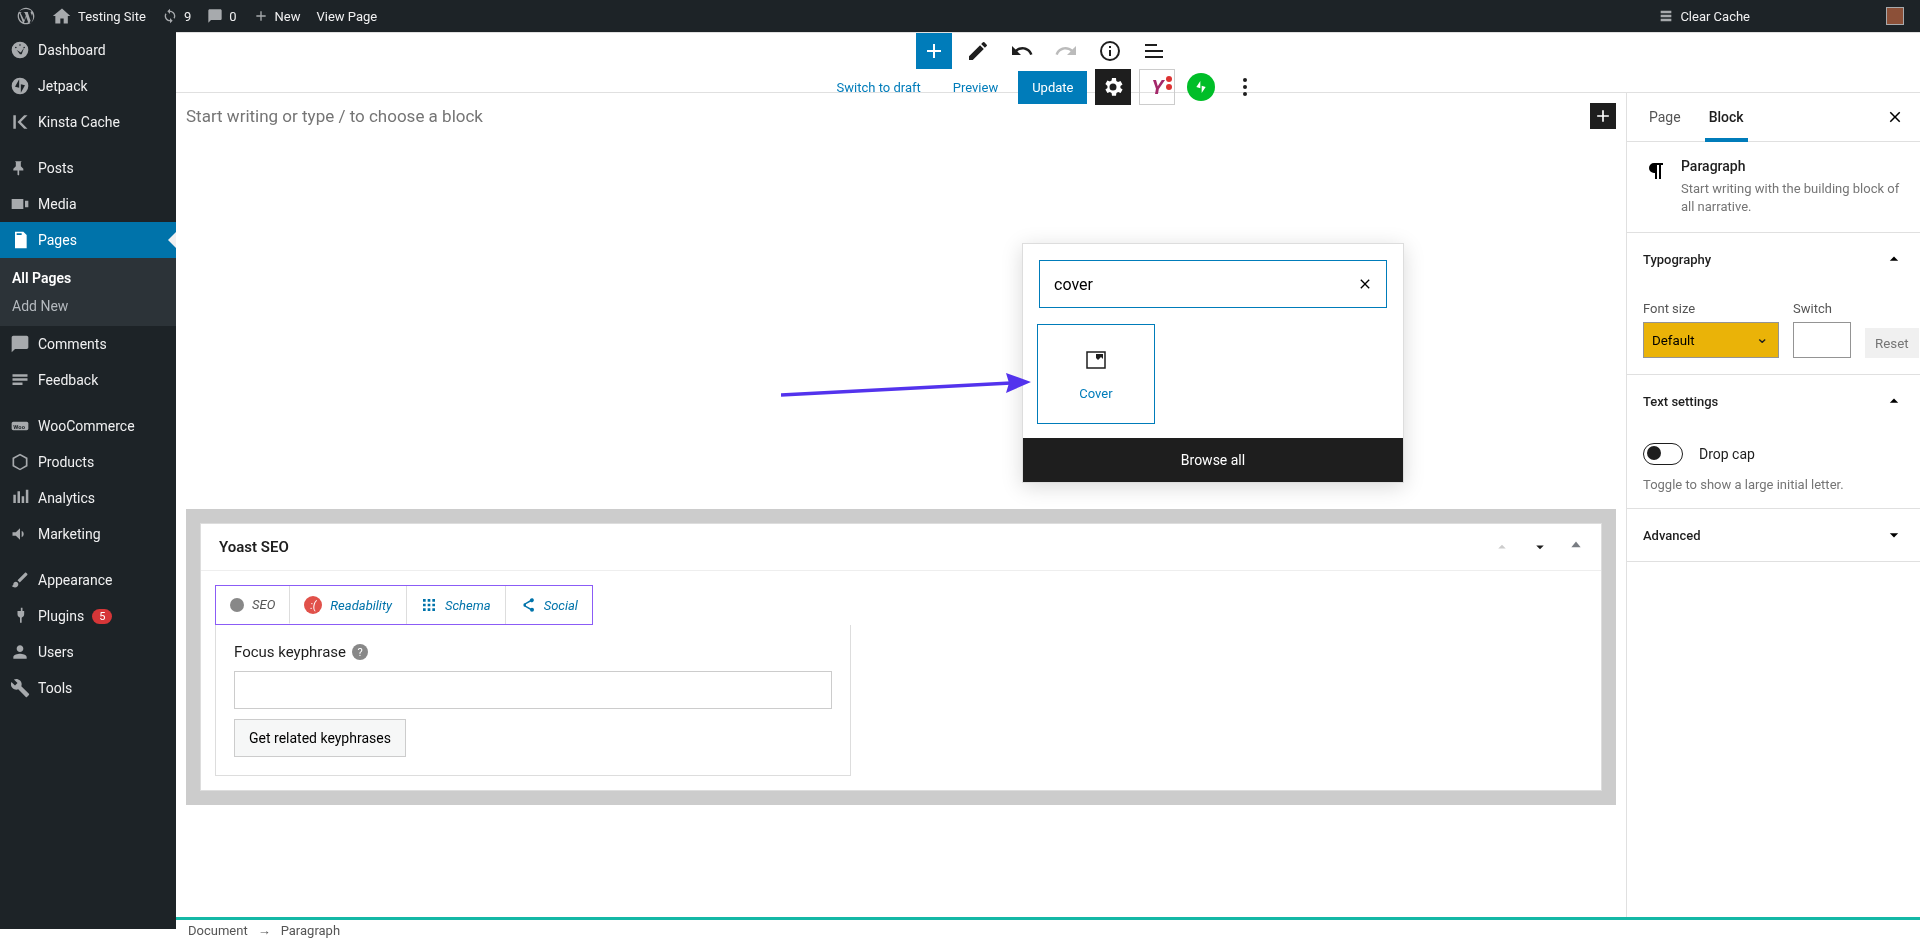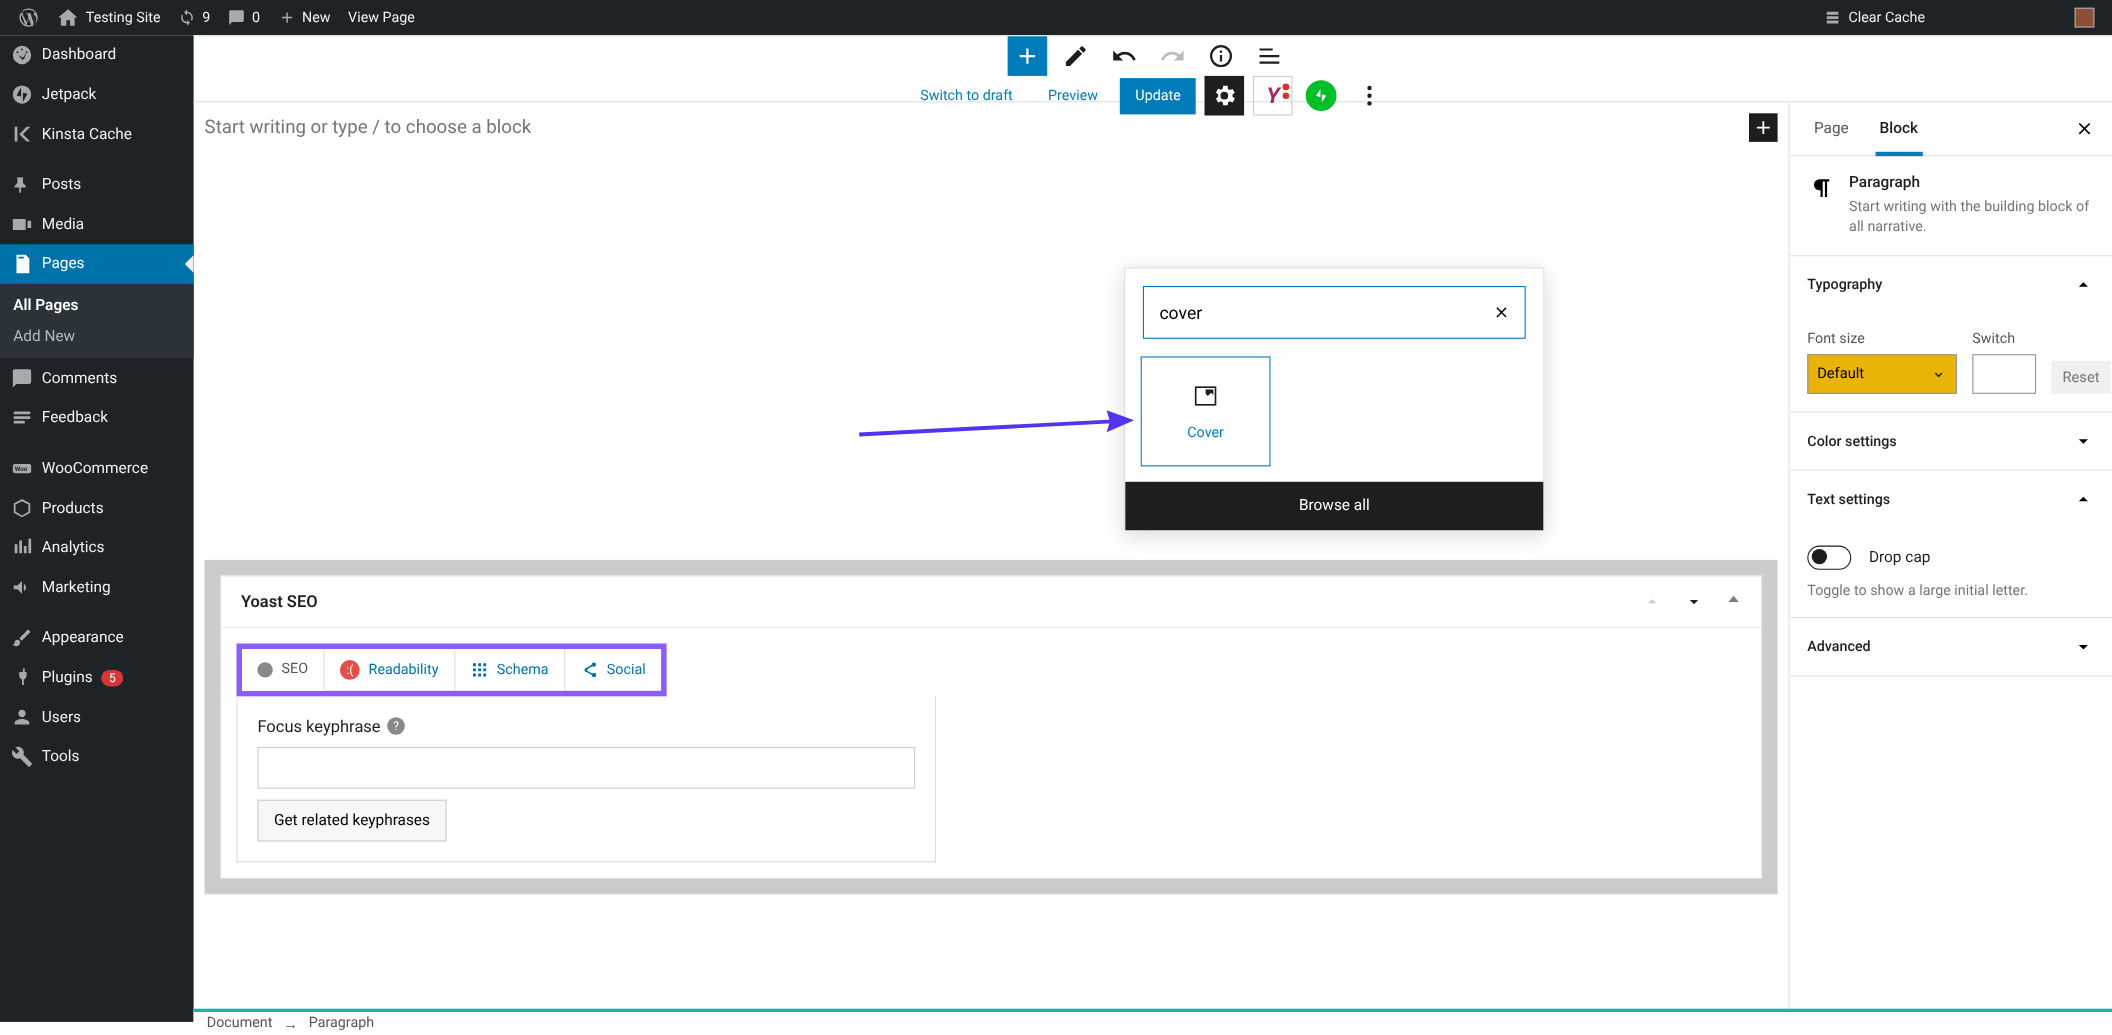--- a/index.html
+++ b/index.html
@@ -74,21 +74,21 @@
 .arrow-annotation { position: absolute; top: 280px; left: 605px; width: 250px; height: 30px; pointer-events: none; }
 
 
 .meta-area { background: #ccc; padding: 14px; }
 .meta-box { background: #fff; border: 1px solid #ddd; }
 .meta-box-header { display: flex; align-items: center; justify-content: space-between; padding: 14px 18px; border-bottom: 1px solid #eee; }
 .meta-box-title { font-size: 15px; font-weight: 600; }
 .meta-ctrls { display: flex; gap: 20px; }
 .meta-ctrls span { cursor: pointer; font-size: 16px; color: #555; }
 .meta-body { padding: 14px; }
-.yoast-tabs { display: flex; border: 5px solid #8b5cf6; width: fit-content; }
+.yoast-tabs { display: flex; border: 1px solid #8b5cf6; width: fit-content; font-style: italic; }
 .ytab { display: flex; align-items: center; gap: 8px; padding: 10px 14px; border-right: 1px solid #ddd; cursor: pointer; color: #0073aa; }
 .ytab:last-child { border-right: none; }
 .ytab.active { background: #fff; color: #555; position: relative; top: 0; border-bottom: 1px solid #fff; }
 .ytab-dot { width: 14px; height: 14px; border-radius: 50%; background: #888; }
 .ytab-face { width: 18px; height: 18px; border-radius: 50%; background: #e1514a; display: flex; align-items: center; justify-content: center; color: #fff; font-size: 11px; }
 .ytab-grid svg { fill: #0073aa; }
 .y-panel { border: 1px solid #ddd; border-top: none; padding: 18px; width: 636px; }
 .fk-label { font-weight: 400; font-size: 15px; display: flex; align-items: center; gap: 6px; }
 .help-icon { width: 16px; height: 16px; border-radius: 50%; background: #888; color: #fff; display: inline-flex; align-items: center; justify-content: center; font-size: 11px; }
 .fk-input { width: 100%; height: 38px; border: 1px solid #ccc; margin: 10px 0; padding: 0 8px; }
@@ -495,28 +495,20 @@
             <div class="fld">
               <span class="fld-label">Switch</span>
               <input class="num-input" type="text" style="">
             </div>
             <button class="reset-btn">Reset</button>
           </div>
         </div>
       </div>
       <div class="panel">
         <div class="panel-head">
-          <span>Color settings</span>
-          <svg width="20" height="20" viewBox="0 0 24 24">
-              <path d="M7 10l5 5 5-5z"></path>
-            </svg>
-        </div>
-      </div>
-      <div class="panel">
-        <div class="panel-head">
           <span>Text settings</span>
           <svg width="20" height="20" viewBox="0 0 24 24">
               <path d="M7 14l5-5 5 5z"></path>
             </svg>
         </div>
         <div class="panel-body">
           <div class="toggle-row">
             <div class="toggle">
                 <div class="toggle-thumb"></div>
               </div>

